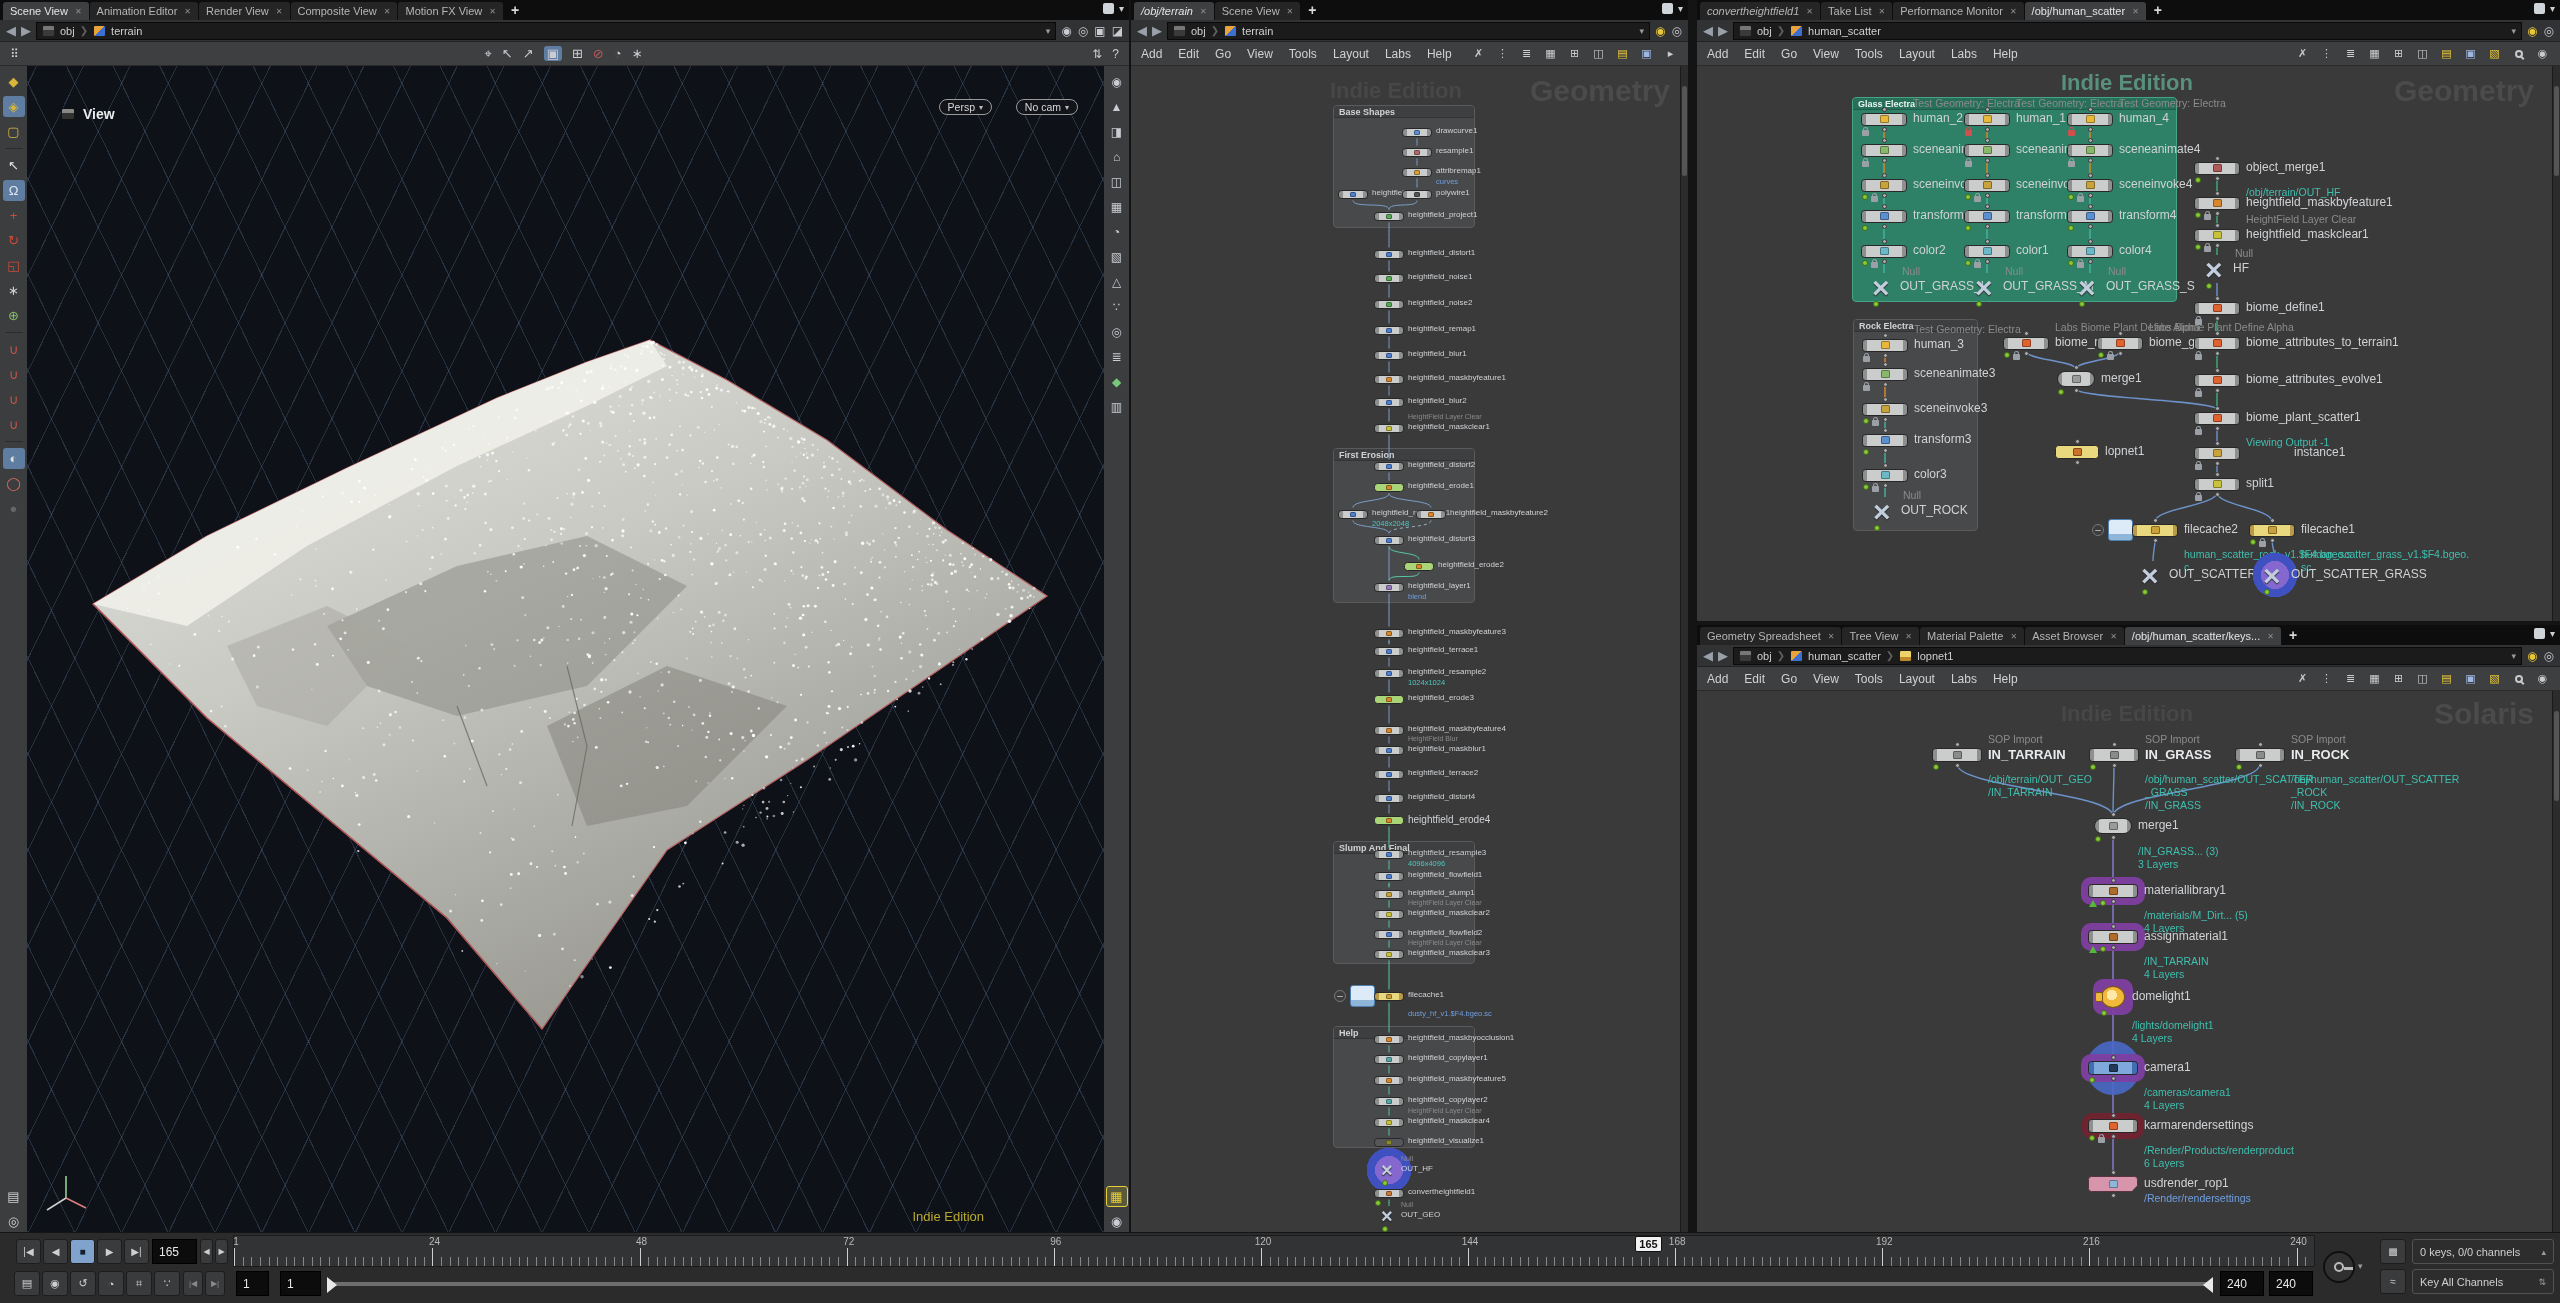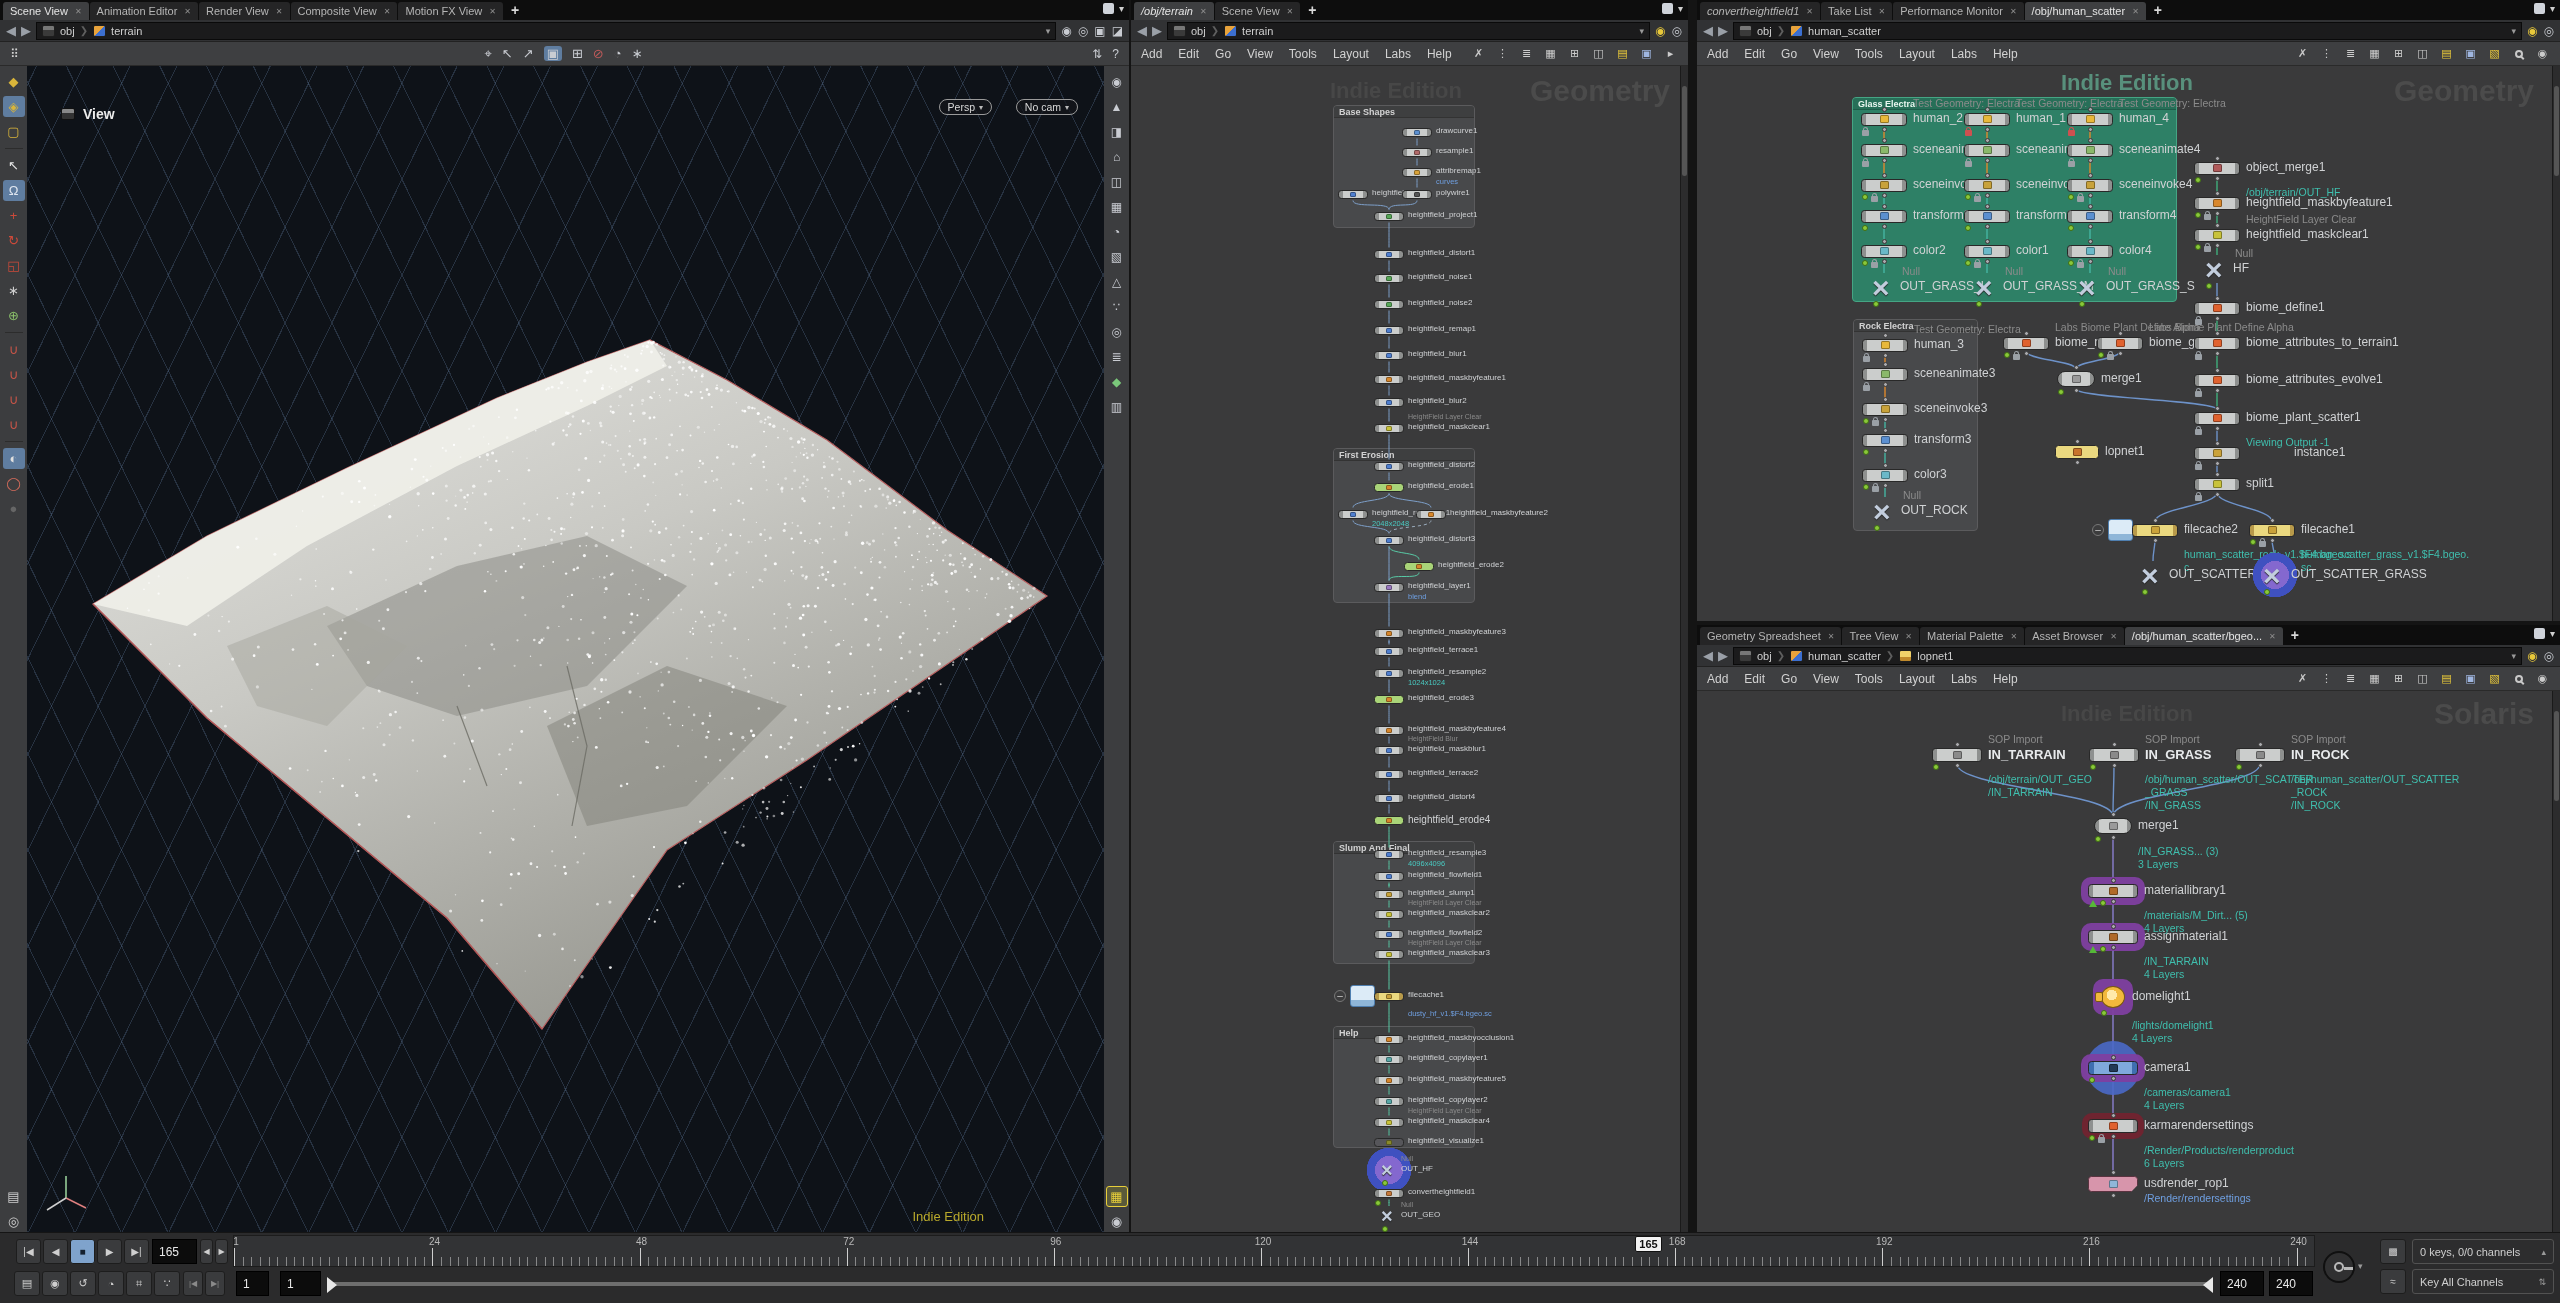--- a/index.html
+++ b/index.html
@@ -2336,21 +2336,21 @@
         </div>
         <div class="tab">
           <span>Material Palette</span>
           <span class="x">✕</span>
         </div>
         <div class="tab">
           <span>Asset Browser</span>
           <span class="x">✕</span>
         </div>
         <div class="tab active">
-          <span>/obj/human_scatter/bgeo...</span>
+          <span>/obj/human_scatter/keys...</span>
           <span class="x">✕</span>
         </div>
         <div class="plus">+</div>
         <div class="winbtns">
           <span class="sq"></span>
           <span>▾</span>
         </div>
       </div>
       <div class="pathbar">
         <span class="nav">◀</span>

